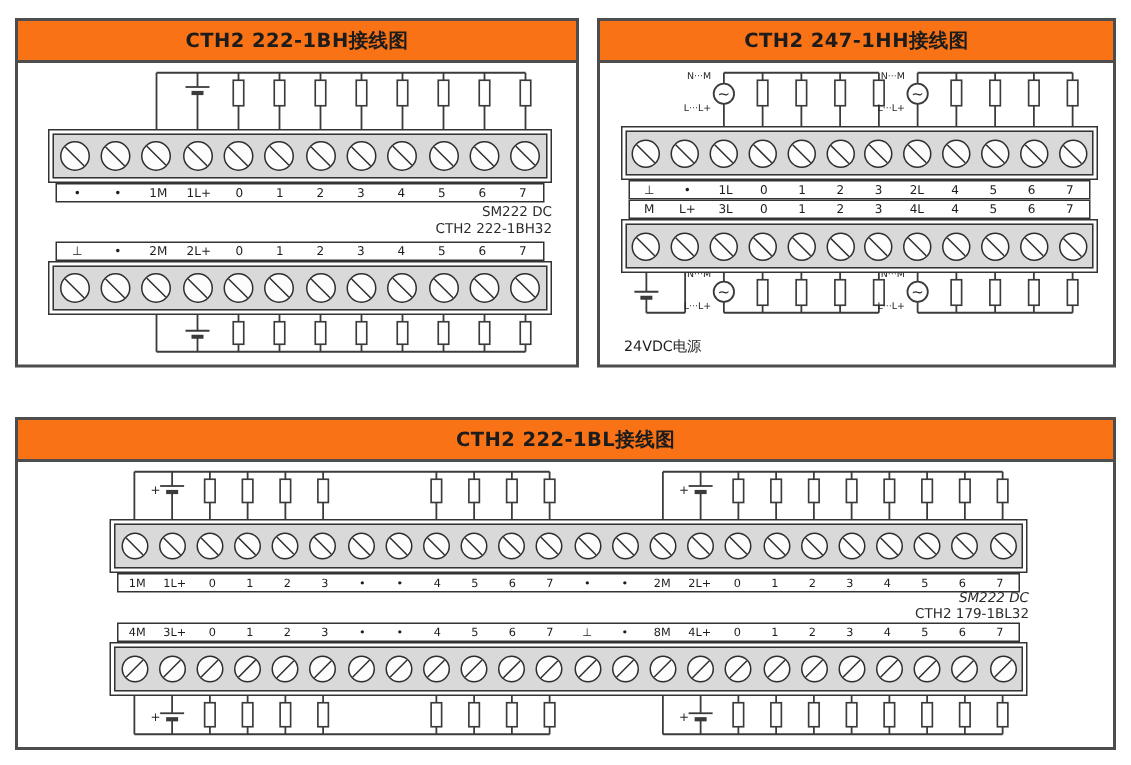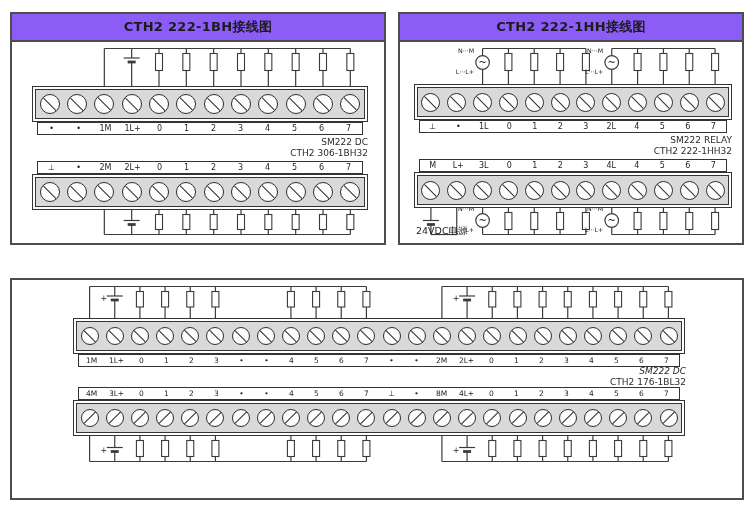--- a/index.html
+++ b/index.html
@@ -3,21 +3,21 @@
 <meta charset="utf-8">
 <style>
   html,body{margin:0;padding:0;background:#ffffff;}
   *{box-sizing:border-box;}
   #canvas{position:relative;width:754px;height:510px;background:#ffffff;
           font-family:"DejaVu Sans","Liberation Sans",sans-serif;color:#222;}
   .panel{position:absolute;border:2px solid #4d4d4d;background:#ffffff;}
   #panel-bh{left:10px;top:12px;width:376px;height:233px;}
   #panel-hh{left:398px;top:12px;width:346px;height:233px;}
   #panel-bl{left:10px;top:278px;width:734px;height:222px;}
-  .titlebar{height:28px;background:#8b5cf6;border-bottom:2px solid #4d4d4d;
+  .titlebar{height:28px;background:#f97316;border-bottom:2px solid #4d4d4d;
             display:flex;align-items:center;justify-content:center;}
   .title{font-size:13px;font-weight:600;letter-spacing:.3px;color:#1c1c1c;}
   .content{position:relative;width:100%;}
   .wiring{display:block;}
   .strip-frame{height:36px;border:1.5px solid #333;background:#fff;padding:2px;}
   .strip-gray{height:100%;border:1px solid #333;background:#d9d9d9;
               display:flex;align-items:center;}
   .tcell{flex:1;display:flex;justify-content:center;align-items:center;}
   .screw{position:relative;border:1.3px solid #2e2e2e;border-radius:50%;background:#fdfdfd;overflow:hidden;}
   .screw i{position:absolute;left:50%;top:-2px;bottom:-2px;width:1.3px;margin-left:-0.65px;background:#2e2e2e;display:block;}
@@ -164,21 +164,21 @@
           <span class="lcell">1</span>
           <span class="lcell">2</span>
           <span class="lcell">3</span>
           <span class="lcell">4</span>
           <span class="lcell">5</span>
           <span class="lcell">6</span>
           <span class="lcell">7</span>
         </div>
         <div class="mod-text" style="height: 26px; padding-right: 16px;">
           <span class="mod-l1">SM222  DC</span>
-          <span class="mod-l2">CTH2 306-1BH32</span>
+          <span class="mod-l2">CTH2 222-1BH32</span>
         </div>
         <div class="label-row" style="margin-left: 25px; width: 326px; font-size: 8px;">
           <span class="lcell">⊥</span>
           <span class="lcell">•</span>
           <span class="lcell">2M</span>
           <span class="lcell">2L+</span>
           <span class="lcell">0</span>
           <span class="lcell">1</span>
           <span class="lcell">2</span>
           <span class="lcell">3</span>
@@ -301,21 +301,21 @@
               <rect x="334.8333333333333" y="4.5" width="7" height="15" fill="#ffffff" stroke="#3b3b3b" stroke-width="1.1"></rect>
               <line x1="338.3333333333333" y1="0" x2="338.3333333333333" y2="4.5" stroke="#3b3b3b" stroke-width="1.2"></line>
             </g>
           </g>
         </svg>
       </div>
   </section>
 
   <section class="panel" id="panel-hh">
     <header class="titlebar">
-      <span class="title">CTH2 222-1HH接线图</span>
+      <span class="title">CTH2 247-1HH接线图</span>
     </header>
     <div class="content">
         <svg width="342" height="42" viewBox="0 0 342 42" class="wiring">
           <g>
             <line x1="82.58333333333333" y1="6.5" x2="185.91666666666666" y2="6.5" stroke="#3b3b3b" stroke-width="1.2"></line>
             <line x1="82.58333333333333" y1="6.5" x2="82.58333333333333" y2="13.7" stroke="#3b3b3b" stroke-width="1.2"></line>
             <line x1="82.58333333333333" y1="27.3" x2="82.58333333333333" y2="42" stroke="#3b3b3b" stroke-width="1.2"></line>
             <circle cx="82.58333333333333" cy="20.5" r="6.8" fill="#ffffff" stroke="#3b3b3b" stroke-width="1.2"></circle>
             <text x="82.58333333333333" y="23.7" font-size="10" text-anchor="middle">~</text>
             <text x="74.08333333333333" y="10.5" font-size="6.3" text-anchor="end">N···M</text>
@@ -442,24 +442,20 @@
           <span class="lcell">0</span>
           <span class="lcell">1</span>
           <span class="lcell">2</span>
           <span class="lcell">3</span>
           <span class="lcell">2L</span>
           <span class="lcell">4</span>
           <span class="lcell">5</span>
           <span class="lcell">6</span>
           <span class="lcell">7</span>
         </div>
-        <div class="mod-text" style="height: 26px; padding-right: 10px;">
-          <span class="mod-l1">SM222  RELAY</span>
-          <span class="mod-l2">CTH2 222-1HH32</span>
-        </div>
         <div class="label-row" style="margin-left: 19px; width: 308px; font-size: 8px;">
           <span class="lcell">M</span>
           <span class="lcell">L+</span>
           <span class="lcell">3L</span>
           <span class="lcell">0</span>
           <span class="lcell">1</span>
           <span class="lcell">2</span>
           <span class="lcell">3</span>
           <span class="lcell">4L</span>
           <span class="lcell">4</span>
@@ -599,20 +595,23 @@
               <rect x="311.5833333333333" y="4.5" width="7" height="17" fill="#ffffff" stroke="#3b3b3b" stroke-width="1.1"></rect>
               <line x1="315.0833333333333" y1="0" x2="315.0833333333333" y2="4.5" stroke="#3b3b3b" stroke-width="1.2"></line>
             </g>
           </g>
         </svg>
       </div>
   <div class="caption">24VDC电源</div>
     </section>
 
   <section class="panel" id="panel-bl">
+    <header class="titlebar">
+      <span class="title">CTH2 222-1BL接线图</span>
+    </header>
     <div class="content">
         <svg width="730" height="38" viewBox="0 0 730 38" class="wiring">
           <g>
             <line x1="77.58333333333333" y1="6.5" x2="354.4166666666667" y2="6.5" stroke="#3b3b3b" stroke-width="1.2"></line>
             <line x1="77.58333333333333" y1="6.5" x2="77.58333333333333" y2="38" stroke="#3b3b3b" stroke-width="1.2"></line>
             <g>
               <line x1="102.75" y1="6.5" x2="102.75" y2="16" stroke="#3b3b3b" stroke-width="1.2"></line>
               <line x1="94.75" y1="16" x2="110.75" y2="16" stroke="#3b3b3b" stroke-width="1.2"></line>
               <line x1="98.75" y1="20" x2="106.75" y2="20" stroke="#3b3b3b" stroke-width="2.8"></line>
               <line x1="102.75" y1="20" x2="102.75" y2="38" stroke="#3b3b3b" stroke-width="1.2"></line>
@@ -856,21 +855,21 @@
           <span class="lcell">1</span>
           <span class="lcell">2</span>
           <span class="lcell">3</span>
           <span class="lcell">4</span>
           <span class="lcell">5</span>
           <span class="lcell">6</span>
           <span class="lcell">7</span>
         </div>
         <div class="mod-text mod-line1-italic" style="height: 20px; padding-right: 56px;">
           <span class="mod-l1">SM222  DC</span>
-          <span class="mod-l2">CTH2 176-1BL32</span>
+          <span class="mod-l2">CTH2 179-1BL32</span>
         </div>
         <div class="label-row" style="margin-left: 66px; width: 602px; font-size: 7.5px;">
           <span class="lcell">4M</span>
           <span class="lcell">3L+</span>
           <span class="lcell">0</span>
           <span class="lcell">1</span>
           <span class="lcell">2</span>
           <span class="lcell">3</span>
           <span class="lcell">•</span>
           <span class="lcell">•</span>

